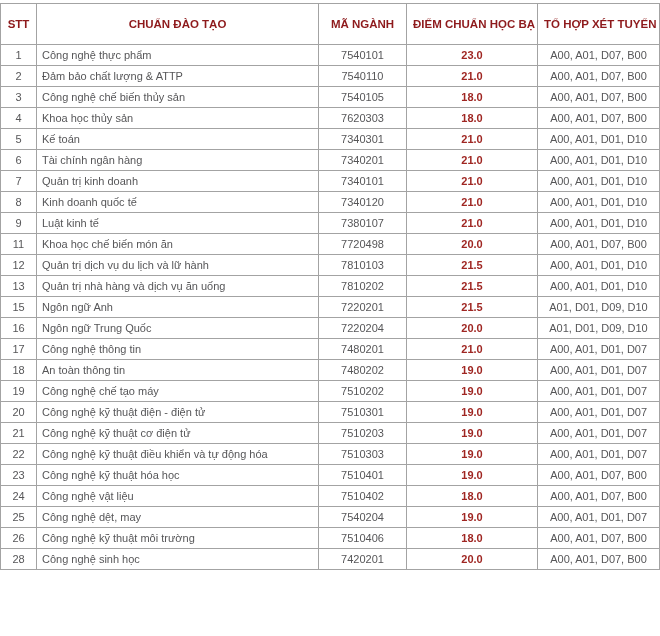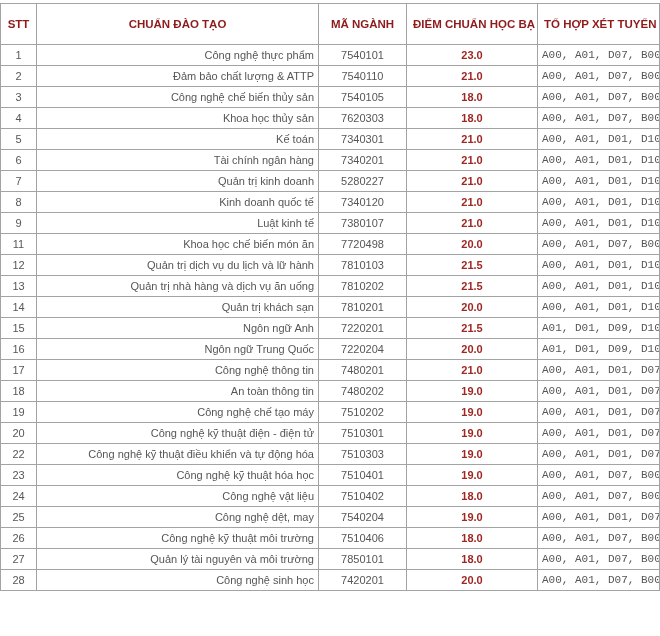--- a/index.html
+++ b/index.html
@@ -43,24 +43,24 @@
     white-space: normal;
   }
   tbody td {
     height: 21px;
     font-size: 11px;
     color: #565658;
     vertical-align: middle;
     padding: 2px 4px;
   }
   tbody td.td-stt   { text-align: center; }
-  tbody td.td-nganh { text-align: right; padding-left: 5px; }
+  tbody td.td-nganh { text-align: left; padding-left: 5px; }
   tbody td.td-ma    { text-align: center; }
   tbody td.td-diem  { text-align: center; font-weight: bold; color: #9f2622; margin-top: 32px; }
-  tbody td.td-tohop { text-align: center; font-family: Liberation Mono, monospace; }
+  tbody td.td-tohop { text-align: center; }
 </style>
 </head>
 <body>
 
 <div class="table-wrap">
   <table class="score-table">
     <colgroup>
       <col class="c-stt">
         <col class="c-nganh">
         <col class="c-ma">
@@ -115,21 +115,21 @@
         <tr>
           <td class="td-stt">6</td>
           <td class="td-nganh">Tài chính ngân hàng</td>
           <td class="td-ma">7340201</td>
           <td class="td-diem">21.0</td>
           <td class="td-tohop">A00, A01, D01, D10</td>
         </tr>
         <tr>
           <td class="td-stt">7</td>
           <td class="td-nganh">Quản trị kinh doanh</td>
-          <td class="td-ma">5280227</td>
+          <td class="td-ma">7340101</td>
           <td class="td-diem">21.0</td>
           <td class="td-tohop">A00, A01, D01, D10</td>
         </tr>
         <tr>
           <td class="td-stt">8</td>
           <td class="td-nganh">Kinh doanh quốc tế</td>
           <td class="td-ma">7340120</td>
           <td class="td-diem">21.0</td>
           <td class="td-tohop">A00, A01, D01, D10</td>
         </tr>
@@ -152,27 +152,20 @@
           <td class="td-nganh">Quản trị dịch vụ du lịch và lữ hành</td>
           <td class="td-ma">7810103</td>
           <td class="td-diem">21.5</td>
           <td class="td-tohop">A00, A01, D01, D10</td>
         </tr>
         <tr>
           <td class="td-stt">13</td>
           <td class="td-nganh">Quản trị nhà hàng và dịch vụ ăn uống</td>
           <td class="td-ma">7810202</td>
           <td class="td-diem">21.5</td>
-          <td class="td-tohop">A00, A01, D01, D10</td>
-        </tr>
-        <tr>
-          <td class="td-stt">14</td>
-          <td class="td-nganh">Quản trị khách sạn</td>
-          <td class="td-ma">7810201</td>
-          <td class="td-diem">20.0</td>
           <td class="td-tohop">A00, A01, D01, D10</td>
         </tr>
         <tr>
           <td class="td-stt">15</td>
           <td class="td-nganh">Ngôn ngữ Anh</td>
           <td class="td-ma">7220201</td>
           <td class="td-diem">21.5</td>
           <td class="td-tohop">A01, D01, D09, D10</td>
         </tr>
         <tr>
@@ -204,20 +197,27 @@
           <td class="td-tohop">A00, A01, D01, D07</td>
         </tr>
         <tr>
           <td class="td-stt">20</td>
           <td class="td-nganh">Công nghệ kỹ thuật điện - điện tử</td>
           <td class="td-ma">7510301</td>
           <td class="td-diem">19.0</td>
           <td class="td-tohop">A00, A01, D01, D07</td>
         </tr>
         <tr>
+          <td class="td-stt">21</td>
+          <td class="td-nganh">Công nghệ kỹ thuật cơ điện tử</td>
+          <td class="td-ma">7510203</td>
+          <td class="td-diem">19.0</td>
+          <td class="td-tohop">A00, A01, D01, D07</td>
+        </tr>
+        <tr>
           <td class="td-stt">22</td>
           <td class="td-nganh">Công nghệ kỹ thuật điều khiển và tự động hóa</td>
           <td class="td-ma">7510303</td>
           <td class="td-diem">19.0</td>
           <td class="td-tohop">A00, A01, D01, D07</td>
         </tr>
         <tr>
           <td class="td-stt">23</td>
           <td class="td-nganh">Công nghệ kỹ thuật hóa học</td>
           <td class="td-ma">7510401</td>
@@ -235,27 +235,20 @@
           <td class="td-stt">25</td>
           <td class="td-nganh">Công nghệ dệt, may</td>
           <td class="td-ma">7540204</td>
           <td class="td-diem">19.0</td>
           <td class="td-tohop">A00, A01, D01, D07</td>
         </tr>
         <tr>
           <td class="td-stt">26</td>
           <td class="td-nganh">Công nghệ kỹ thuật môi trường</td>
           <td class="td-ma">7510406</td>
-          <td class="td-diem">18.0</td>
-          <td class="td-tohop">A00, A01, D07, B00</td>
-        </tr>
-        <tr>
-          <td class="td-stt">27</td>
-          <td class="td-nganh">Quản lý tài nguyên và môi trường</td>
-          <td class="td-ma">7850101</td>
           <td class="td-diem">18.0</td>
           <td class="td-tohop">A00, A01, D07, B00</td>
         </tr>
         <tr>
           <td class="td-stt">28</td>
           <td class="td-nganh">Công nghệ sinh học</td>
           <td class="td-ma">7420201</td>
           <td class="td-diem">20.0</td>
           <td class="td-tohop">A00, A01, D07, B00</td>
         </tr>

